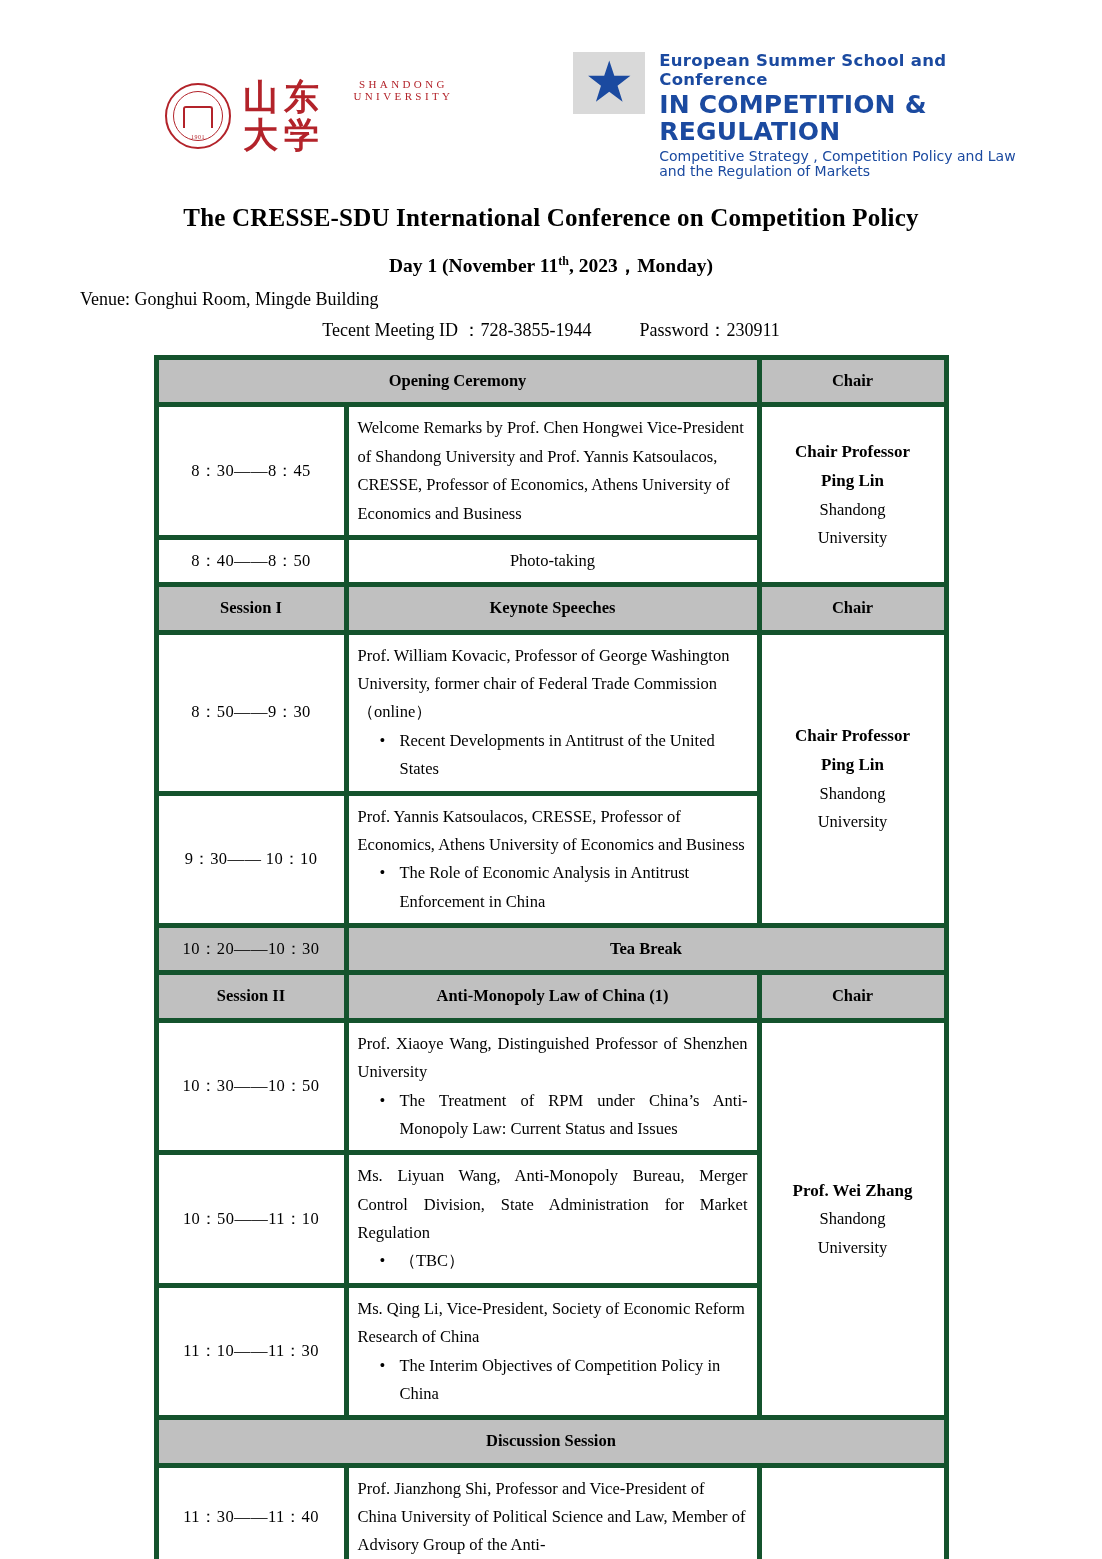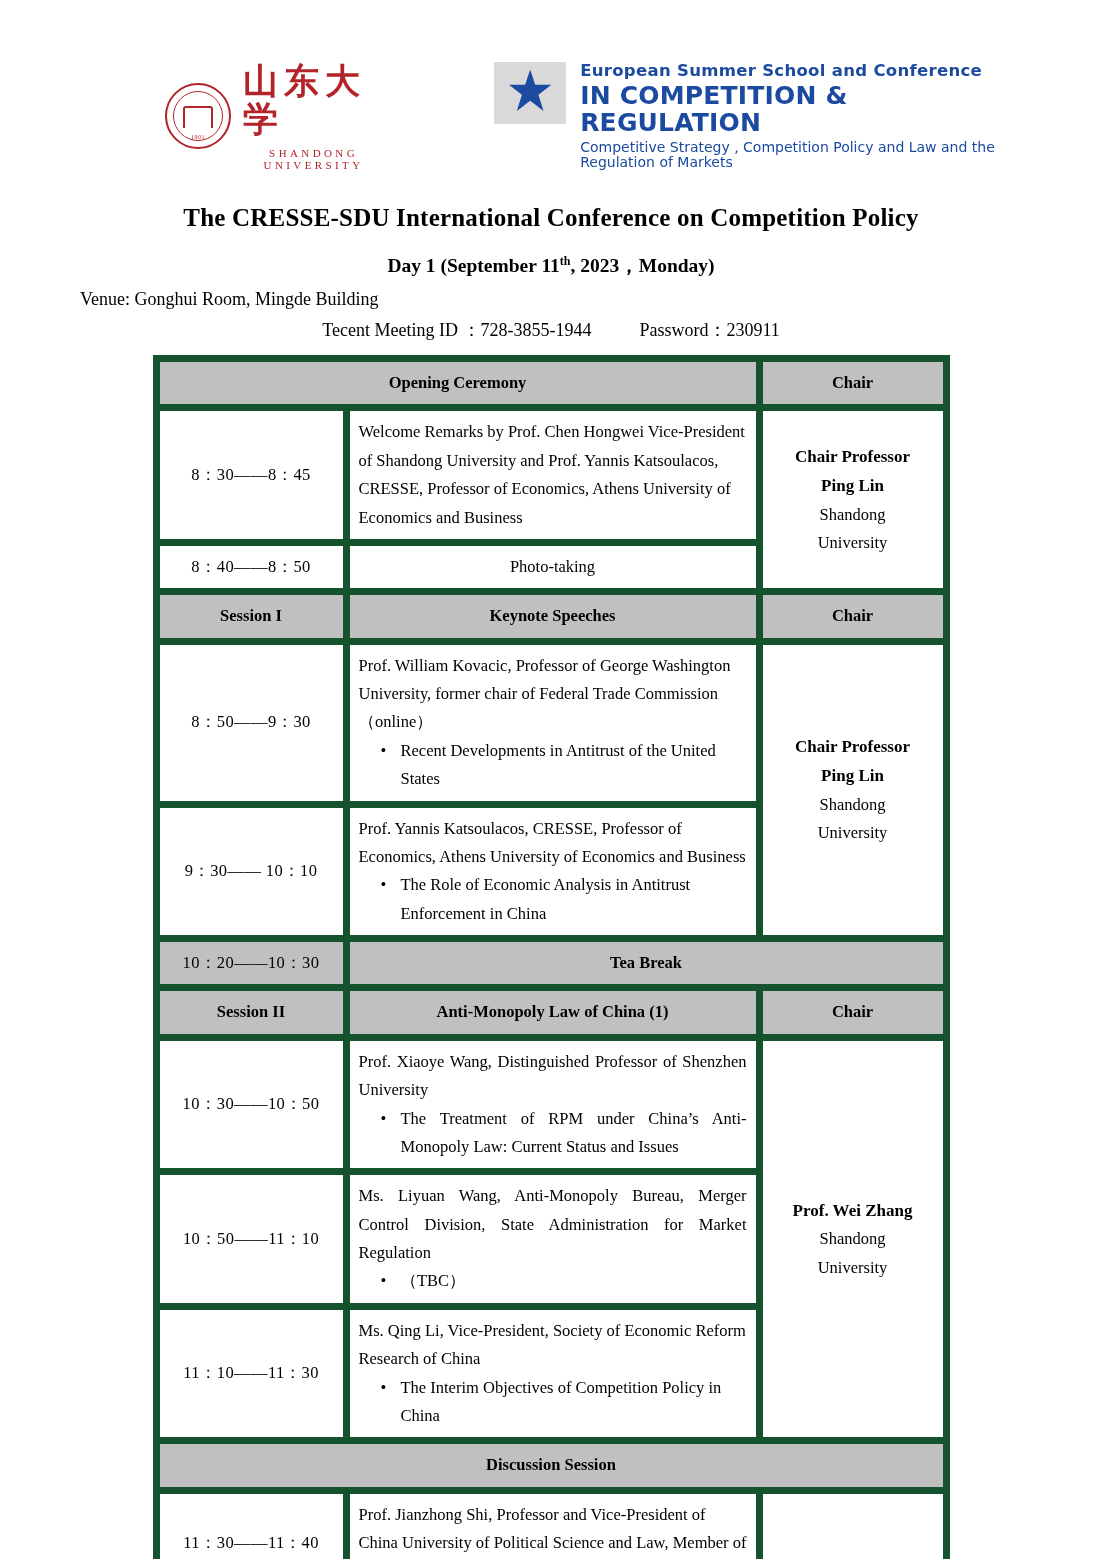--- a/index.html
+++ b/index.html
@@ -66,37 +66,37 @@
     position: absolute;
     left: 50%;
     bottom: 7px;
     transform: translateX(-50%);
     font-size: 6px;
     color: #b3232a;
     letter-spacing: 0.5px;
   }
   .sdu-names {
     display: flex;
-    flex-direction: column;
+    flex-direction: row;
     justify-content: center;
   }
   .sdu-cn {
     font-family: "DejaVu Serif", serif;
     font-size: 35px;
     font-weight: bold;
     color: #b3232a;
     letter-spacing: 6px;
     line-height: 1.1;
   }
   .sdu-en {
     font-size: 11px;
     color: #b3232a;
     letter-spacing: 3.4px;
     text-align: center;
-    margin-top: 8px;
+    margin-top: 0;
   }
 
   .cresse-logo {
     display: flex;
     align-items: flex-start;
     gap: 14px;
   }
   .cresse-mark {
     width: 72px;
     height: 62px;
@@ -170,21 +170,21 @@
   }
 
   
   table.agenda {
     border-collapse: collapse;
     width: 790px;
     margin: 13px auto 0 auto;
     table-layout: fixed;
   }
   table.agenda td {
-    border: 7px solid #14532d;
+    border: 5px solid #14532d;
     vertical-align: middle;
     padding: 7px 9px;
     font-size: 16.5px;
     line-height: 1.72;
   }
   .col-time { width: 190px; }
   .col-body { width: 413px; }
   .col-chair { width: 187px; }
 
   td.time {
@@ -270,21 +270,21 @@
       <div class="cresse-text">
         <div class="cresse-l1">European Summer School and Conference</div>
         <div class="cresse-l2">IN COMPETITION &amp; REGULATION</div>
         <div class="cresse-l3">Competitive Strategy , Competition Policy and Law and the Regulation of Markets</div>
       </div>
     </div>
   </div>
 
   <div class="doc-title">The CRESSE-SDU International Conference on Competition Policy</div>
   <div class="doc-subtitle">
-    <span>Day 1 (September 11</span><sup>th</sup><span>, 2023，Monday)</span>
+    <span>Day 1 (November 11</span><sup>th</sup><span>, 2023，Monday)</span>
   </div>
   <div class="venue">Venue: Gonghui Room, Mingde Building</div>
   <div class="meeting-line">
     <span>Tecent Meeting ID ：728-3855-1944</span>
     <span>Password：230911</span>
   </div>
 
   <table class="agenda">
     <colgroup>
       <col class="col-time">

